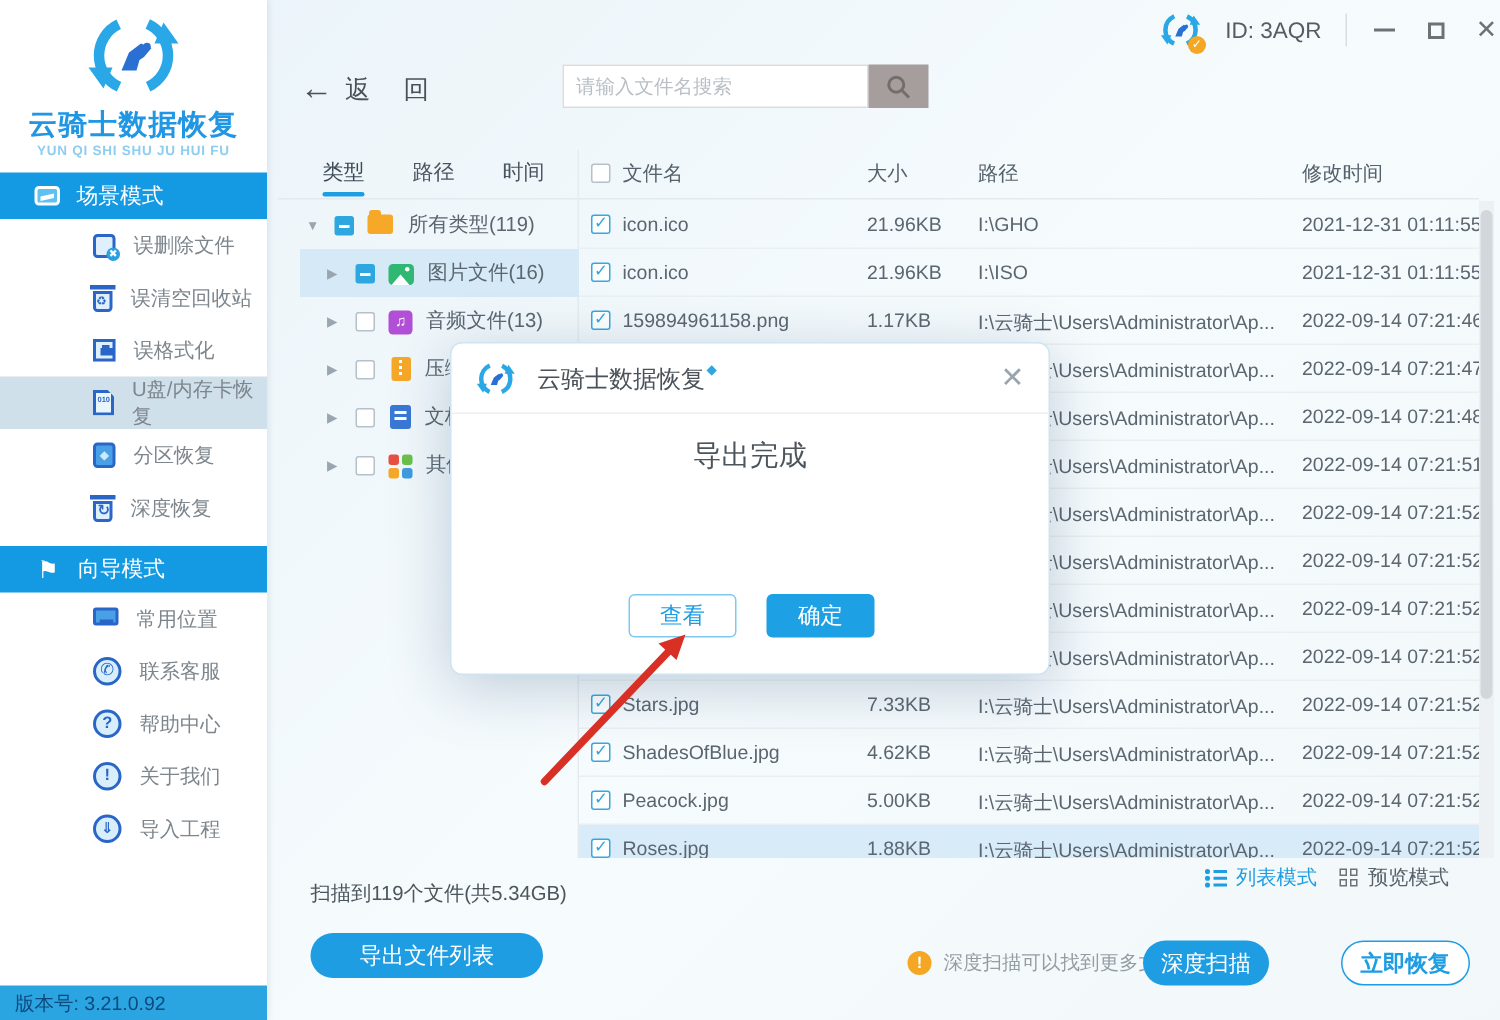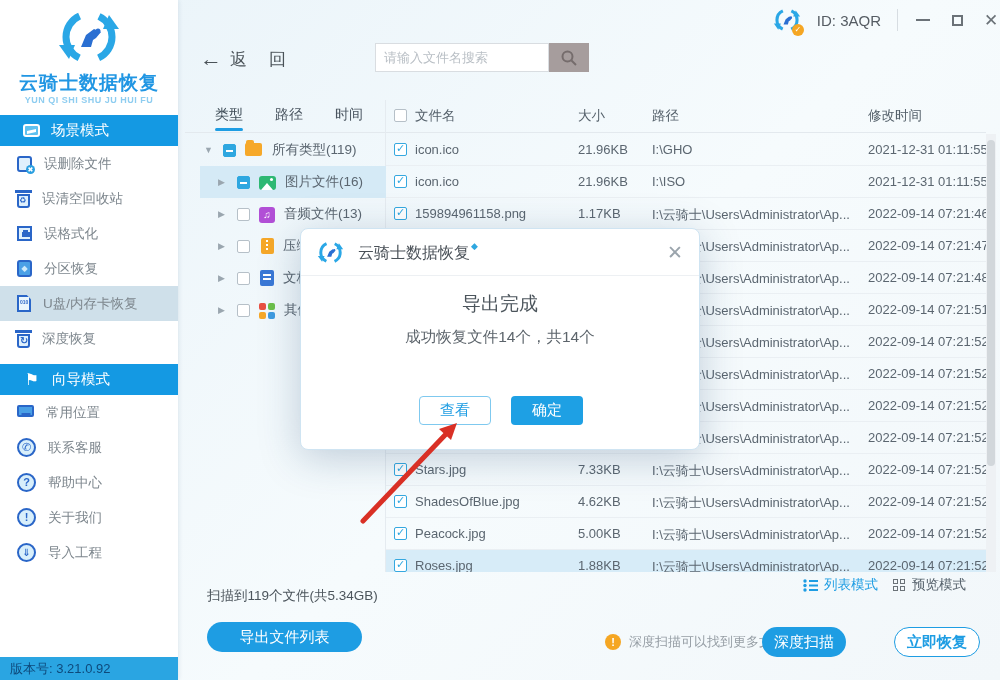--- a/index.html
+++ b/index.html
@@ -16,21 +16,21 @@
   .brand-sub { position:absolute; top:95px; width:100%; font-size:9px; font-weight:bold; color:#8ecdf0; letter-spacing:.5px; }
 
   .section-header { height:31px; background:#1499e3; color:#fff; display:flex; align-items:center;
                     gap:11px; padding-left:23px; font-size:14.5px; margin-top:8px; }
   .section-header:first-child { margin-top:2px; }
   .sh-ic { width:18px; height:18px; display:flex; align-items:center; justify-content:center; position:relative; flex:none;}
   .sh-scene { width:17px; height:13px; border:2px solid #fff; border-radius:3px; background:#5fc1ef; }
   .sh-scene::after { content:""; position:absolute; left:2px; top:4px; width:9px; height:3px; background:#fff; transform:skewY(-12deg); }
   .sh-wizard::after { content:"⚑"; font-size:16px; color:#fff; }
 
-  .side-item { height:35px; display:flex; align-items:center; gap:12px; padding-left:17px;
+  .side-item { height:35px; display:flex; align-items:center; gap:12px; padding-left:62px;
                font-size:13.5px; color:#7d868d; cursor:default; }
   .side-item.selected { background:#cfe0ea; }
   .si { width:20px; height:20px; position:relative; flex:none; display:flex; align-items:center; justify-content:center; }
 
   .ic-file-restore { width:15px; height:16px; border:2px solid #2a66c8; background:#dff0fc; border-radius:3px; }
   .ic-file-restore::after { content:"✖"; position:absolute; right:-5px; bottom:-4px; font-size:7px; color:#fff;
        background:#2a9fe0; border-radius:50%; width:9px; height:9px; line-height:9px; text-align:center;}
   .ic-trash-restore, .ic-deep-recover { width:13px; height:14px; border:2px solid #2a66c8; background:#dff0fc;
        border-radius:0 0 3px 3px; margin-top:4px; position:relative;}
   .ic-trash-restore::before, .ic-deep-recover::before { content:""; position:absolute; left:-4px; top:-6px; width:17px; height:3px; background:#2a66c8; }
@@ -70,21 +70,21 @@
   .win-btn { display:flex; align-items:center; justify-content:center; width:18px; height:18px; cursor:default; }
   .win-min i { display:block; width:14px; height:2px; background:#6b7278; }
   .win-max i { display:block; width:11px; height:11px; border:2px solid #6b7278; }
   .win-close { font-size:17px; color:#6b7278; }
 
   
   .back-group { position:absolute; left:200px; top:46px; display:flex; align-items:center; color:#4a5258; }
   .back-arrow { font-size:22px; margin-right:8px; color:#4a5258; }
   .back-label { font-size:17px; letter-spacing:22px; }
   .search-group { position:absolute; left:375px; top:43px; display:flex; }
-  .search-input { width:174px; height:29px; border:1px solid #d9dde1; background:#fff; font-size:13px;
+  .search-input { width:204px; height:29px; border:1px solid #d9dde1; background:#fff; font-size:13px;
                   padding:0 8px; color:#444; outline:none; font-family:inherit;}
   .search-input::placeholder { color:#b9bfc5; }
   .search-btn { width:40px; height:29px; background:#a69d9d; border:none; display:flex; align-items:center; justify-content:center; }
 
   
   .tree-tabs { position:absolute; left:185px; top:100px; width:200px; height:33px; }
   .tree-tab { position:absolute; top:6px; font-size:14px; color:#4a5560; width:34px; text-align:center; }
   .tree-tab:nth-child(1){ left:212px; } .tree-tab:nth-child(2){ left:272px; } .tree-tab:nth-child(3){ left:332px; }
   .tree-tabs .tree-tab { left:auto; }
   .tab-pos-0 { left:27px !important; } .tab-pos-1 { left:87px !important; } .tab-pos-2 { left:147px !important; }
@@ -210,27 +210,27 @@
           <span class="si-label">误删除文件</span>
         </div>
         <div class="side-item">
           <span class="si ic-trash-restore"></span>
           <span class="si-label">误清空回收站</span>
         </div>
         <div class="side-item">
           <span class="si ic-disk-format"></span>
           <span class="si-label">误格式化</span>
         </div>
-        <div class="side-item">
-          <span class="si ic-disk-partition"></span>
-          <span class="si-label">分区恢复</span>
-        </div>
         <div class="side-item selected">
           <span class="si ic-sd-card"></span>
           <span class="si-label">U盘/内存卡恢复</span>
+        </div>
+        <div class="side-item">
+          <span class="si ic-disk-partition"></span>
+          <span class="si-label">分区恢复</span>
         </div>
         <div class="side-item">
           <span class="si ic-deep-recover"></span>
           <span class="si-label">深度恢复</span>
         </div>
         <div class="section-header">
           <span class="sh-ic sh-wizard"></span>
           <span class="sh-label">向导模式</span>
         </div>
         <div class="side-item">
@@ -477,21 +477,20 @@
 
   <div class="modal">
     <div class="modal-head">
       <svg class="modal-logo">
           <use href="#logo" xlink:href="#logo"></use>
         </svg>
       <span class="modal-title"><span>云骑士数据恢复</span><span class="diamond">◆</span></span>
       <span class="modal-close">✕</span>
     </div>
     <div class="modal-heading">导出完成</div>
-    <div class="modal-msg">成功恢复文件14个，共14个</div>
     <button class="mbtn mbtn-view">查看</button>
     <button class="mbtn mbtn-ok">确定</button>
   </div>
 
   <svg class="arrow-layer" width="1000" height="680">
     <line x1="363" y1="521" x2="447" y2="433" stroke="#d93025" stroke-width="5" stroke-linecap="round"></line>
     <polygon points="457,423 451,440 439,429" fill="#d93025"></polygon>
   </svg>
 
 </div>

